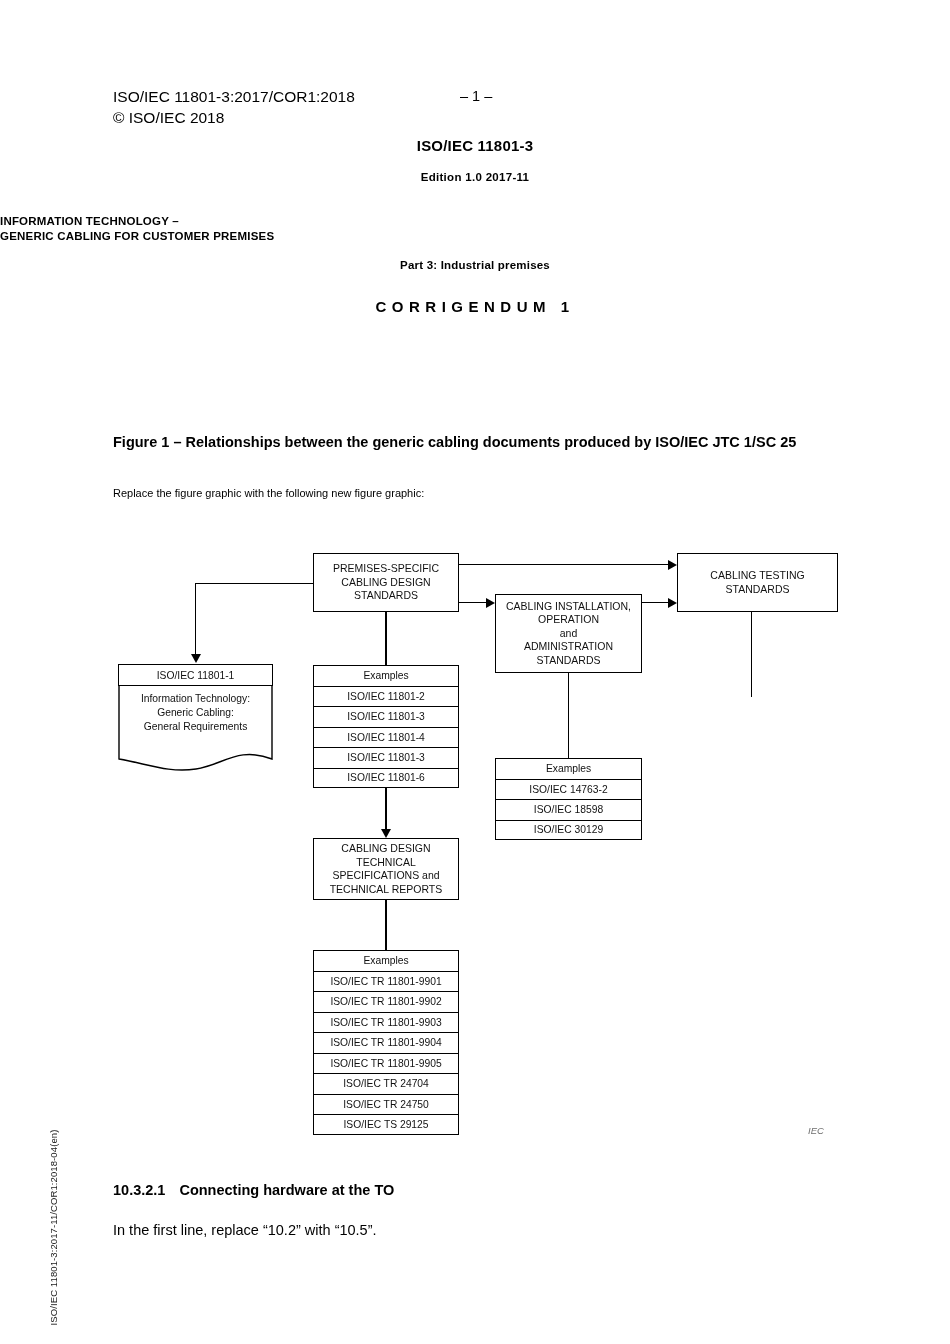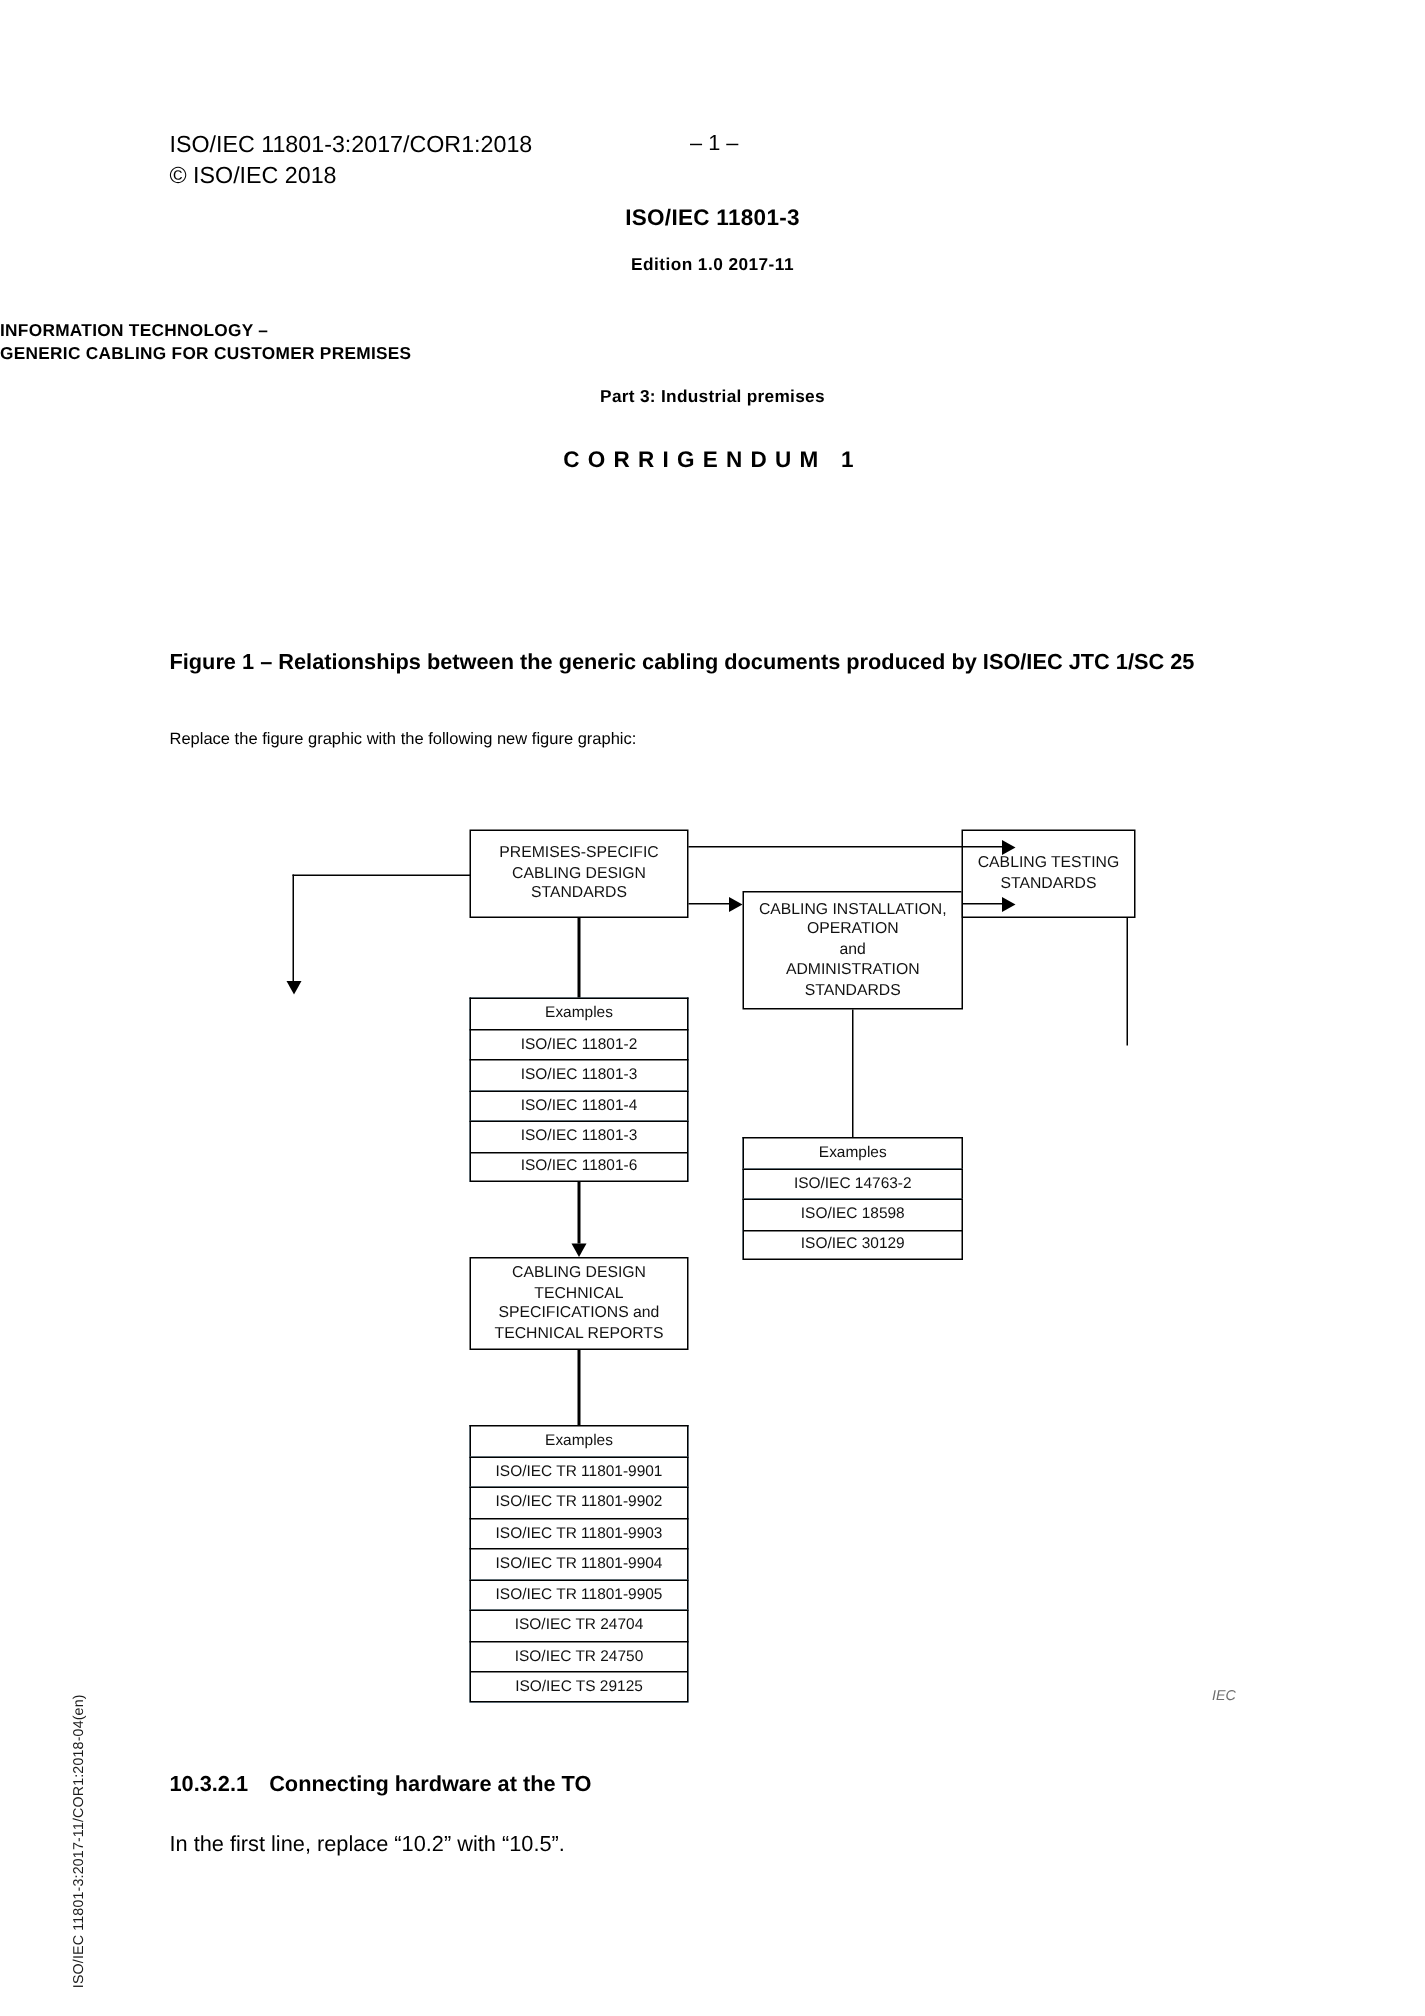--- a/index.html
+++ b/index.html
@@ -154,21 +154,21 @@
     justify-content: center;
     text-align: center;
     font-size: 10.5px;
     line-height: 13.5px;
     white-space: pre-line;
     color: #111;
   }
   .stack {
     position: absolute;
     box-sizing: border-box;
-    background: #0369a1;
+    background: #86efac;
   }
   .stack .cell {
     border: 1.2px solid #000;
     border-bottom: none;
     box-sizing: border-box;
     height: 20.5px;
     display: flex;
     align-items: center;
     justify-content: center;
     font-size: 10.3px;
@@ -261,28 +261,37 @@
   <div class="dg-box" style="left:313px; top:553px; width:146px; height:59px;">PREMISES-SPECIFIC
 CABLING DESIGN
 STANDARDS</div>
 
   <div class="dg-box" style="left:495px; top:594px; width:147px; height:79px;">CABLING INSTALLATION,
 OPERATION
 and
 ADMINISTRATION
 STANDARDS</div>
 
-  <div class="dg-box" style="left:641px; top:553px; width:116px; height:59px;">CABLING TESTING
+  <div class="dg-box" style="left:677px; top:553px; width:161px; height:59px;">CABLING TESTING
 STANDARDS</div>
 
   <div class="dg-box" style="left:313px; top:838px; width:146px; height:62px;">CABLING DESIGN
 TECHNICAL
 SPECIFICATIONS and
 TECHNICAL REPORTS</div>
 
+  <div class="doc-shape">
+    <svg width="155" height="112" viewBox="0 0 155 112">
+      <path d="M1,1 L154,1 L154,95 C120,82 105,101 78,105 C50,109 30,100 1,95 Z" fill="#ffffff" stroke="#000000" stroke-width="1.4"></path>
+    </svg>
+    <div class="title-cell">ISO/IEC 11801-1</div>
+    <div class="body-text">Information Technology:
+Generic Cabling:
+General Requirements</div>
+  </div>
 
   <div class="stack" style="left:313px; top:665px; width:146px;">
     <div class="cell">Examples</div>
     <div class="cell">ISO/IEC 11801-2</div>
     <div class="cell">ISO/IEC 11801-3</div>
     <div class="cell">ISO/IEC 11801-4</div>
     <div class="cell">ISO/IEC 11801-3</div>
     <div class="cell">ISO/IEC 11801-6</div>
   </div>
 

